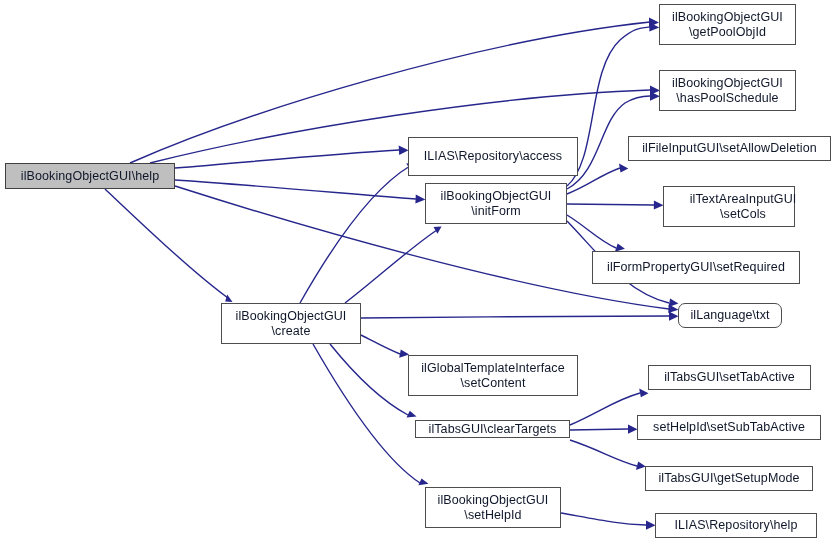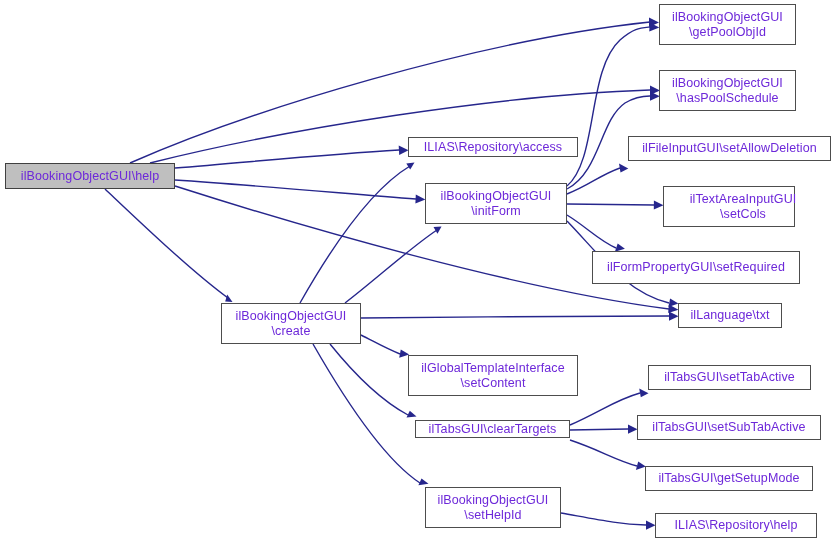--- a/index.html
+++ b/index.html
@@ -20,21 +20,21 @@
     left: 0;
     top: 0;
     width: 837px;
     height: 547px;
   }
   .node-box {
     position: absolute;
     box-sizing: border-box;
     border: 1px solid #4d4d4d;
     background: #ffffff;
-    color: #6d28d9;
+    color: #0f172a;
     font-size: 12.5px;
     line-height: 15px;
     display: flex;
     align-items: center;
     justify-content: center;
     text-align: center;
     white-space: pre-line;
     letter-spacing: 0.1px;
   }
   .node-box.root {
@@ -164,37 +164,37 @@
     </g>
 
     <g>
       <path class="edge-path" d="M 561 513 C 600 520 618 524 646 525"></path>
       <polygon class="edge-head" points="646,520.6 655.5,525.3 646,529.7"></polygon>
     </g>
 
   </svg>
 
   <div class="node-box root" style="left: 5px; top: 163px; width: 170px; height: 26px;">ilBookingObjectGUI\help</div>
-  <div class="node-box" style="left: 408px; top: 137px; width: 170px; height: 20px;">ILIAS\Repository\access</div>
+  <div class="node-box" style="left: 408px; top: 137px; width: 170px; height: 39px;">ILIAS\Repository\access</div>
   <div class="node-box" style="left: 425px; top: 183px; width: 142px; height: 41px;">ilBookingObjectGUI
 \initForm</div>
   <div class="node-box" style="left: 659px; top: 4px; width: 137px; height: 41px;">ilBookingObjectGUI
 \getPoolObjId</div>
   <div class="node-box" style="left: 659px; top: 70px; width: 137px; height: 41px;">ilBookingObjectGUI
 \hasPoolSchedule</div>
   <div class="node-box" style="left: 628px; top: 136px; width: 203px; height: 25px;">ilFileInputGUI\setAllowDeletion</div>
   <div class="node-box" style="left: 663px; top: 186px; width: 132px; height: 41px; padding-left: 28px;">ilTextAreaInputGUI
 \setCols</div>
   <div class="node-box" style="left: 592px; top: 251px; width: 208px; height: 33px;">ilFormPropertyGUI\setRequired</div>
-  <div class="node-box" style="left: 678px; top: 303px; width: 104px; height: 25px;">ilLanguage\txt</div>
+  <div class="node-box" style="left: 678px; top: 303px; width: 104px; height: 25px; border-radius: 7px;">ilLanguage\txt</div>
   <div class="node-box" style="left: 221px; top: 303px; width: 140px; height: 41px;">ilBookingObjectGUI
 \create</div>
   <div class="node-box" style="left: 408px; top: 355px; width: 170px; height: 41px;">ilGlobalTemplateInterface
 \setContent</div>
   <div class="node-box" style="left: 648px; top: 365px; width: 163px; height: 25px;">ilTabsGUI\setTabActive</div>
   <div class="node-box" style="left: 415px; top: 420px; width: 155px; height: 18px;">ilTabsGUI\clearTargets</div>
-  <div class="node-box" style="left: 637px; top: 415px; width: 184px; height: 25px;">ilTabsGUI\setSubTabActive</div>
+  <div class="node-box" style="left: 637px; top: 415px; width: 184px; height: 25px;">setHelpId\setSubTabActive</div>
   <div class="node-box" style="left: 645px; top: 466px; width: 168px; height: 25px;">ilTabsGUI\getSetupMode</div>
   <div class="node-box" style="left: 425px; top: 487px; width: 136px; height: 41px;">ilBookingObjectGUI
 \setHelpId</div>
   <div class="node-box" style="left: 655px; top: 513px; width: 162px; height: 25px;">ILIAS\Repository\help</div>
 
 </div>
 
 </body></html>

